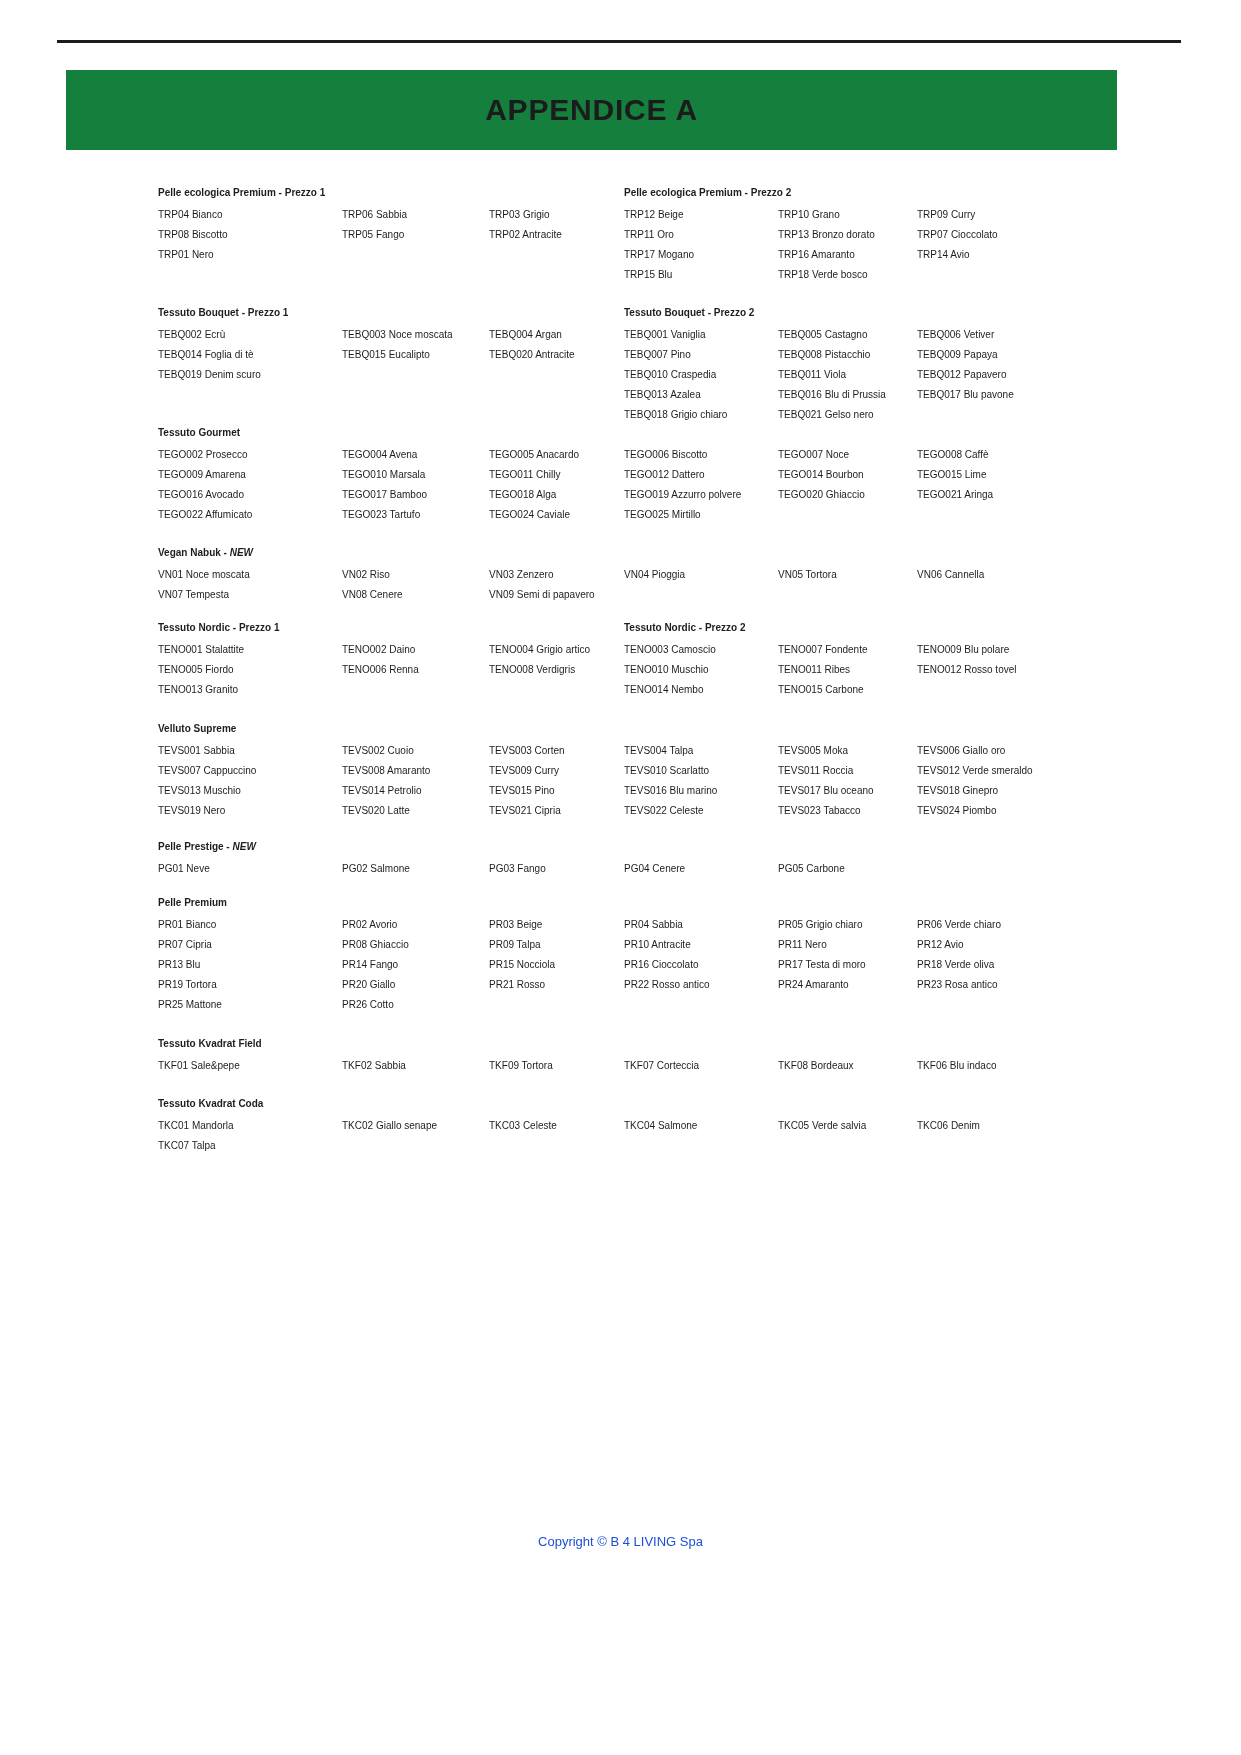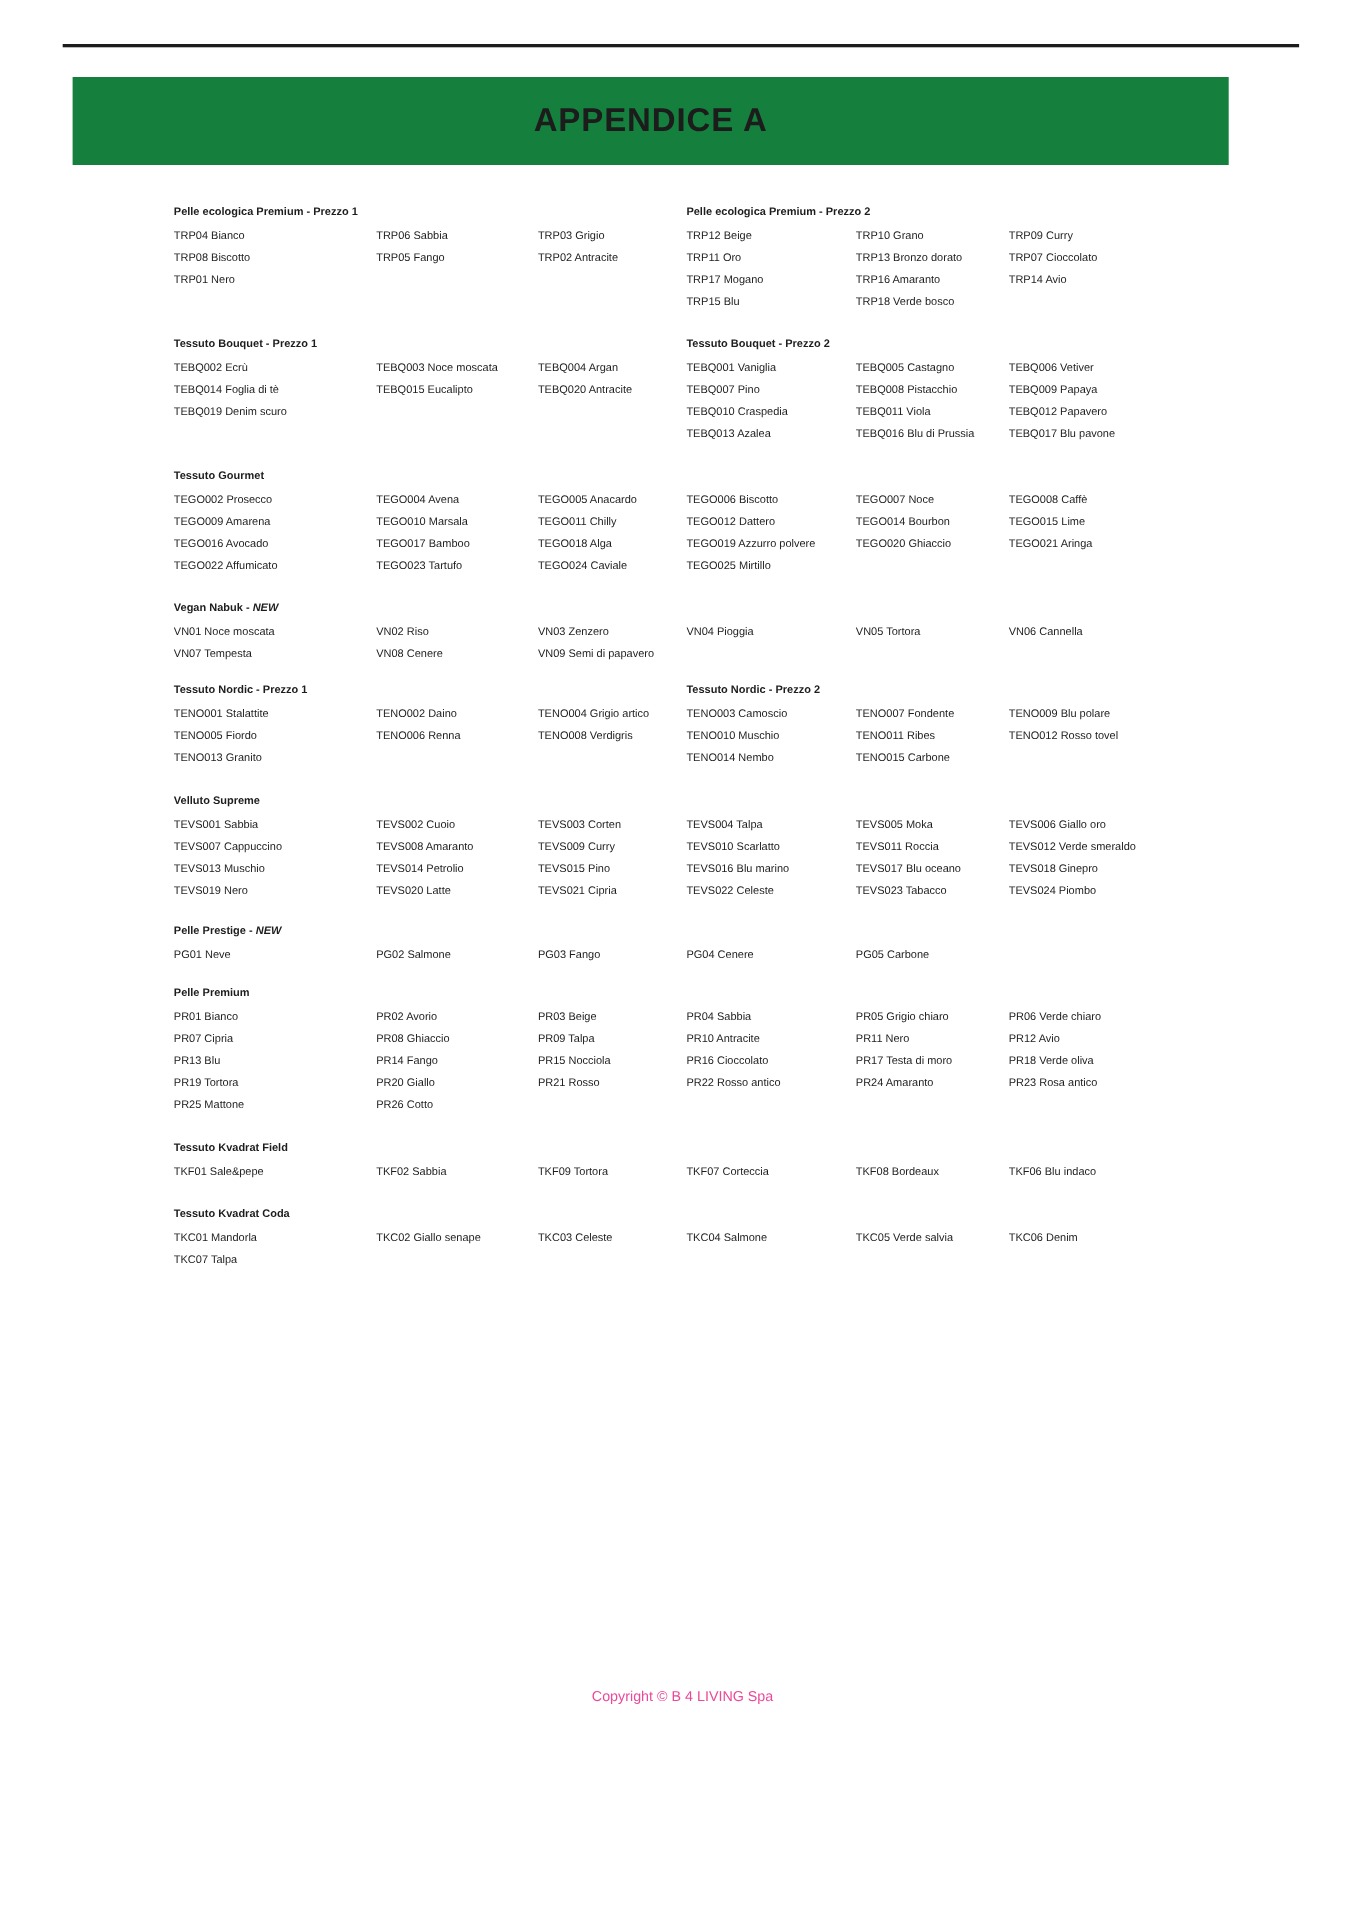--- a/index.html
+++ b/index.html
@@ -58,21 +58,21 @@
   .section.full .grid-row { grid-template-columns: 184px 147px 135px 154px 139px auto; }
   .section.half-left .grid-row { grid-template-columns: 184px 147px auto; }
   .section.half-right .grid-row { grid-template-columns: 154px 139px auto; }
   .cell { white-space: nowrap; }
   .footer {
     position: absolute;
     left: 0; top: 1534px;
     width: 100%;
     text-align: center;
     font-size: 13px;
-    color: #ec4899;
+    color: #1d4ed8;
   }
 </style>
 </head>
 <body>
 
 <div class="top-rule"></div>
 
 <div class="banner">
   <div class="page-title">APPENDICE A</div>
 </div>
@@ -149,20 +149,24 @@
         </div>
         <div class="grid-row">
           <span class="cell">TEBQ010 Craspedia</span>
           <span class="cell">TEBQ011 Viola</span>
           <span class="cell">TEBQ012 Papavero</span>
         </div>
         <div class="grid-row">
           <span class="cell">TEBQ013 Azalea</span>
           <span class="cell">TEBQ016 Blu di Prussia</span>
           <span class="cell">TEBQ017 Blu pavone</span>
+        </div>
+        <div class="grid-row">
+          <span class="cell">TEBQ018 Grigio chiaro</span>
+          <span class="cell">TEBQ021 Gelso nero</span>
         </div>
       </div>
     </div>
     <div class="layout-row" style="top: 423px;">
       <div class="section full">
         <div class="sec-title"><span>Tessuto Gourmet</span></div>
         <div class="grid-row">
           <span class="cell">TEGO002 Prosecco</span>
           <span class="cell">TEGO004 Avena</span>
           <span class="cell">TEGO005 Anacardo</span>

